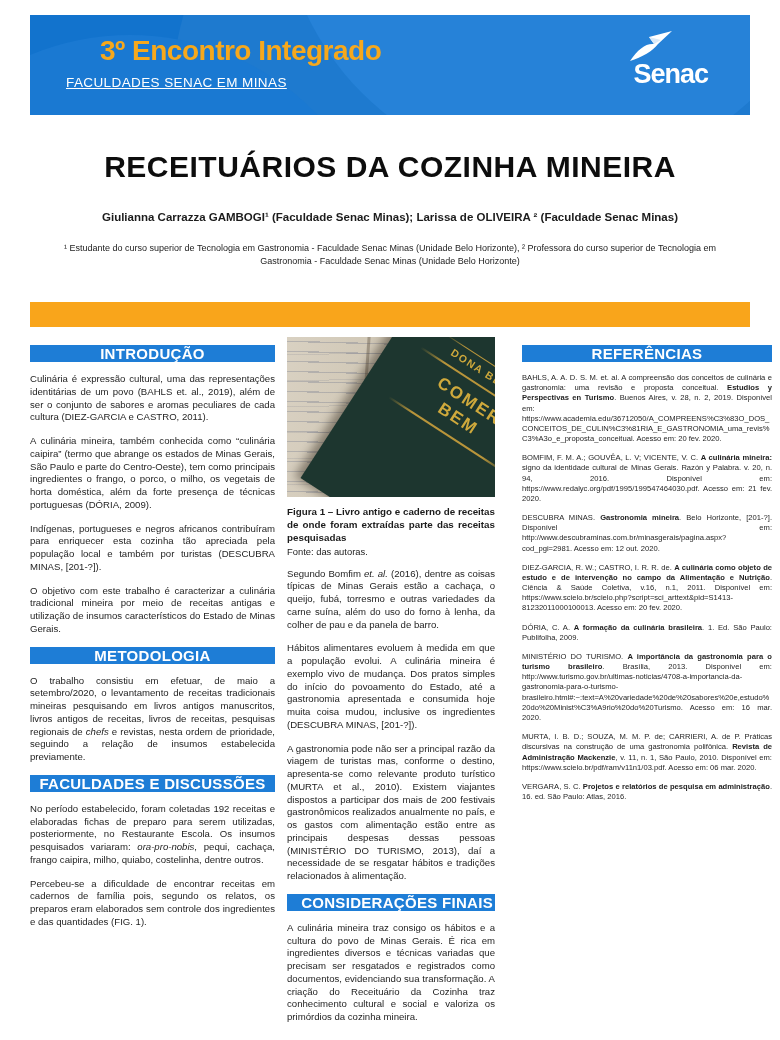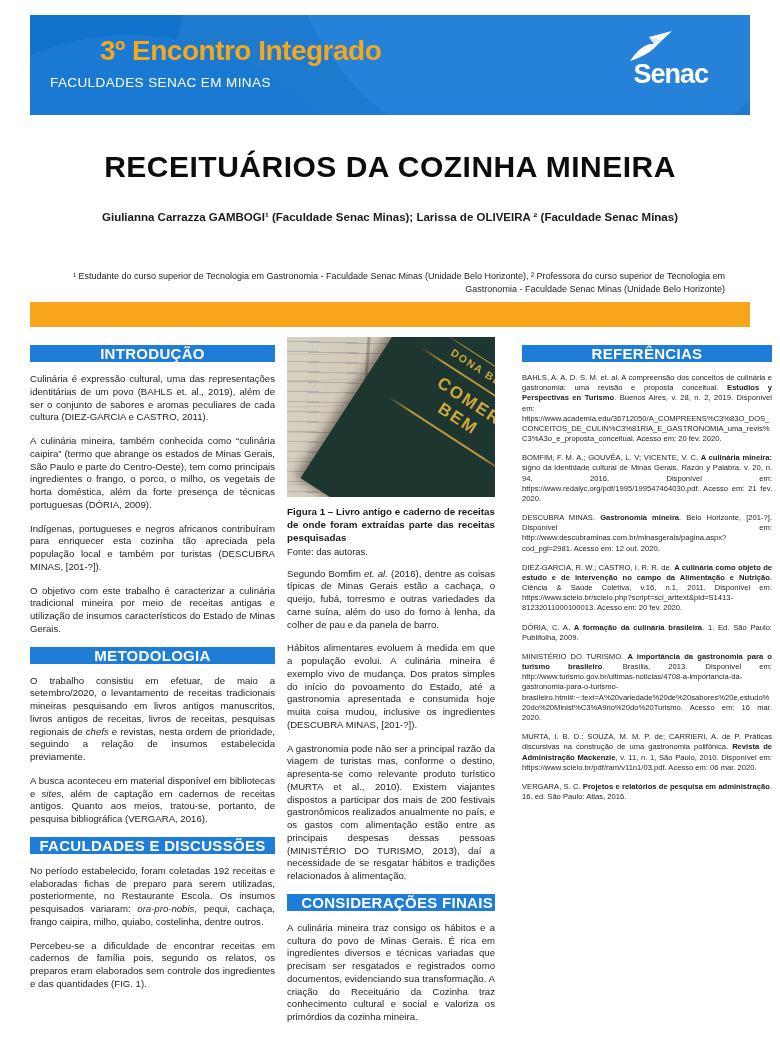--- a/index.html
+++ b/index.html
@@ -17,41 +17,41 @@
   }
   .curve{position:absolute;border-radius:50%;}
   .curve.c1{width:560px;height:560px;right:-90px;top:-400px;background:#1b7cd6;}
   .curve.c2{width:760px;height:760px;right:-180px;top:-280px;background:rgba(255,255,255,0.05);}
   .curve.c3{width:520px;height:520px;left:-160px;bottom:-440px;background:#1a79d2;}
   .event-title{
     position:absolute;left:34px;top:20px;font-size:28px;font-weight:bold;
     color:#f6a81c;letter-spacing:-0.5px;margin-left:36px;
   }
   .event-subtitle{
-    position:absolute;left:20px;top:60px;font-size:13.5px;color:#ffffff;letter-spacing:0.4px;
+    position:absolute;left:36px;top:60px;font-size:13.5px;color:#ffffff;letter-spacing:0.4px;text-decoration:underline;
   }
   .logo{position:absolute;right:42px;top:14px;width:120px;height:76px;text-align:right;}
   .logo svg{display:block;margin:0 auto;}
   .logo-text{
     color:#ffffff;font-size:27px;font-weight:bold;letter-spacing:-1px;line-height:1;
     margin-top:-2px;
   }
 
   
   .title{
     position:absolute;top:150px;left:0;width:100%;margin:0;text-align:center;
     font-size:30px;font-weight:bold;color:#0d0d0d;letter-spacing:0.5px;
   }
   .authors{
     position:absolute;top:211px;left:20px;right:20px;text-align:center;
     font-size:11.5px;font-weight:bold;
   }
   .affiliations{
-    position:absolute;top:242px;left:55px;right:55px;text-align:right;
-    font-size:9px;line-height:1.45;color:#222;margin-top:28px;
+    position:absolute;top:242px;left:55px;right:55px;text-align:center;
+    font-size:9px;line-height:1.45;color:#222;
   }
 
   
   .accent-bar{position:absolute;left:30px;top:302px;width:720px;height:25px;background:#f9a51b;}
 
   
   .col{position:absolute;}
   .col-left{left:30px;top:345px;width:245px;}
   .col-mid{left:287px;top:337px;width:208px;}
   .col-right{left:522px;top:345px;width:250px;}
@@ -116,21 +116,20 @@
   <section>
     <div class="sec-head">INTRODUÇÃO</div>
     <p class="p"><span>Culinária é expressão cultural, uma das representações identitárias de um povo (BAHLS et. al., 2019), além de ser o conjunto de sabores e aromas peculiares de cada cultura (DIEZ-GARCIA e CASTRO, 2011).</span></p>
     <p class="p"><span>A culinária mineira, também conhecida como “culinária caipira” (termo que abrange os estados de Minas Gerais, São Paulo e parte do Centro-Oeste), tem como principais ingredientes o frango, o porco, o milho, os vegetais de horta doméstica, além da forte presença de técnicas portuguesas (DÓRIA, 2009).</span></p>
     <p class="p"><span>Indígenas, portugueses e negros africanos contribuíram para enriquecer esta cozinha tão apreciada pela população local e também por turistas (DESCUBRA MINAS, [201-?]).</span></p>
     <p class="p"><span>O objetivo com este trabalho é caracterizar a culinária tradicional mineira por meio de receitas antigas e utilização de insumos característicos do Estado de Minas Gerais.</span></p>
   </section>
   <section>
     <div class="sec-head">METODOLOGIA</div>
     <p class="p"><span>O trabalho consistiu em efetuar, de maio a setembro/2020, o levantamento de receitas tradicionais mineiras pesquisando em livros antigos manuscritos, livros antigos de receitas, livros de receitas, pesquisas regionais de </span><span class="i">chefs</span><span> e revistas, nesta ordem de prioridade, seguindo a relação de insumos estabelecida previamente.</span></p>
-    <p class="p"><span>A busca aconteceu em material disponível em bibliotecas e </span><span class="i">sites</span><span>, além de captação em cadernos de receitas antigos. Quanto aos meios, tratou-se, portanto, de pesquisa bibliográfica (VERGARA, 2016).</span></p>
   </section>
   <section>
     <div class="sec-head">FACULDADES E DISCUSSÕES</div>
     <p class="p"><span>No período estabelecido, foram coletadas 192 receitas e elaboradas fichas de preparo para serem utilizadas, posteriormente, no Restaurante Escola. Os insumos pesquisados variaram: </span><span class="i">ora-pro-nobis</span><span>, pequi, cachaça, frango caipira, milho, quiabo, costelinha, dentre outros.</span></p>
     <p class="p"><span>Percebeu-se a dificuldade de encontrar receitas em cadernos de família pois, segundo os relatos, os preparos eram elaborados sem controle dos ingredientes e das quantidades (FIG. 1).</span></p>
   </section>
 </div>
 
 <div class="col col-mid">
   <figure class="figure" style="margin:0 0 8px 0">

